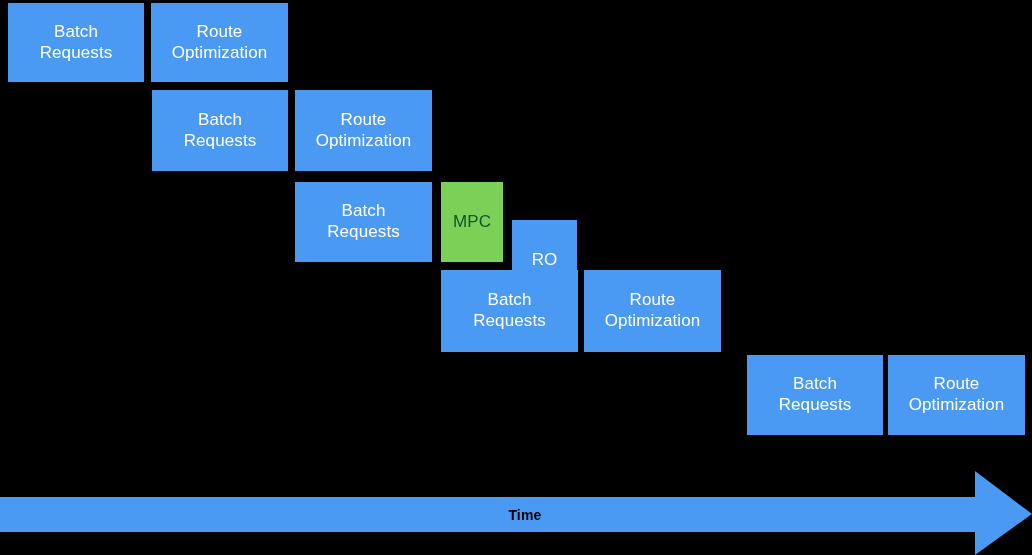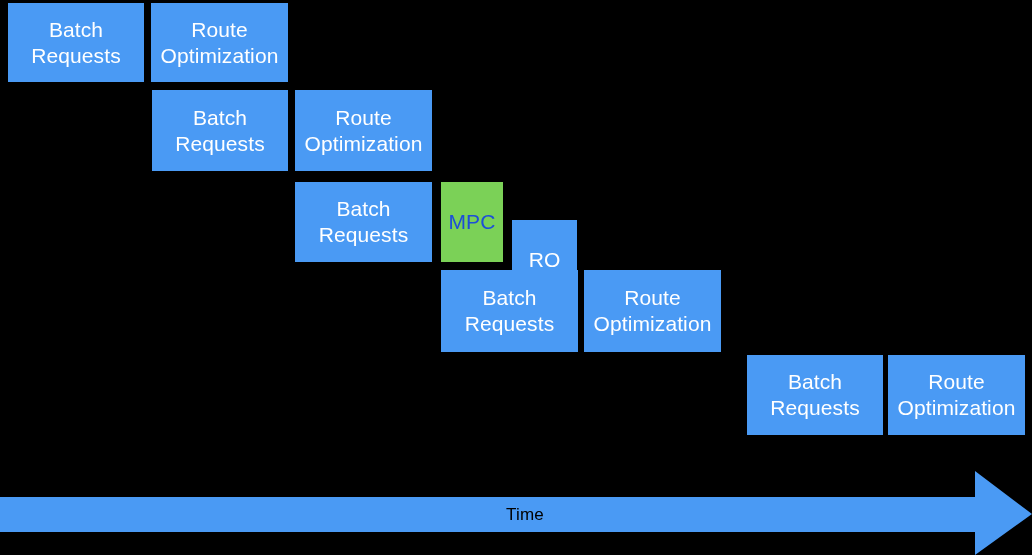--- a/index.html
+++ b/index.html
@@ -26,21 +26,21 @@
   }
 
   
   .stage-block {
     position: absolute;
     display: flex;
     align-items: center;
     justify-content: center;
     text-align: center;
     color: #ffffff;
-    font-size: 21px;
+    font-size: 17px;
     line-height: 1.22;
     font-weight: 400;
     letter-spacing: 0.1px;
     white-space: pre-line;
     padding: 0 4px;
     overflow: hidden;
   }
 
   .stage-block.blue  { background: #4a9af4; }
   .stage-block.green { background: #7bd157; }
@@ -63,22 +63,22 @@
   #time-axis-label {
     position: absolute;
     left: 0;
     top: 497px;
     width: 1032px;
     height: 35px;
     display: flex;
     align-items: center;
     justify-content: center;
     color: #000000;
-    font-size: 17px;
-    font-weight: normal;
+    font-size: 14px;
+    font-weight: bold;
     letter-spacing: 0.2px;
     pointer-events: none;
     padding-left: 18px;
   }
 </style>
 </head>
 <body style="background: rgb(0, 0, 0);">
 
 <div id="diagram-canvas" style="background: rgb(0, 0, 0);">
 
@@ -86,21 +86,21 @@
       <div class="stage-block blue" style="left: 8px; top: 3px; width: 136px; height: 79px; background: rgb(74, 154, 244); color: rgb(255, 255, 255);">Batch
 Requests</div>
       <div class="stage-block blue" style="left: 151px; top: 3px; width: 137px; height: 79px; background: rgb(74, 154, 244); color: rgb(255, 255, 255);">Route
 Optimization</div>
       <div class="stage-block blue" style="left: 152px; top: 90px; width: 136px; height: 81px; background: rgb(74, 154, 244); color: rgb(255, 255, 255);">Batch
 Requests</div>
       <div class="stage-block blue" style="left: 295px; top: 90px; width: 137px; height: 81px; background: rgb(74, 154, 244); color: rgb(255, 255, 255);">Route
 Optimization</div>
       <div class="stage-block blue" style="left: 295px; top: 182px; width: 137px; height: 80px; background: rgb(74, 154, 244); color: rgb(255, 255, 255);">Batch
 Requests</div>
-      <div class="stage-block green" style="left: 441px; top: 182px; width: 62px; height: 80px; background: rgb(123, 209, 87); color: #1d4ed8;">MPC</div>
+      <div class="stage-block green" style="left: 441px; top: 182px; width: 62px; height: 80px; background: rgb(123, 209, 87); color: #14532d;">MPC</div>
       <div class="stage-block blue" style="left: 512px; top: 182px; width: 65px; height: 80px; background: rgb(74, 154, 244); color: rgb(255, 255, 255); margin-top: 38px;">RO</div>
       <div class="stage-block blue" style="left: 441px; top: 270px; width: 137px; height: 82px; background: rgb(74, 154, 244); color: rgb(255, 255, 255);">Batch
 Requests</div>
       <div class="stage-block blue" style="left: 584px; top: 270px; width: 137px; height: 82px; background: rgb(74, 154, 244); color: rgb(255, 255, 255);">Route
 Optimization</div>
       <div class="stage-block blue" style="left: 747px; top: 355px; width: 136px; height: 80px; background: rgb(74, 154, 244); color: rgb(255, 255, 255);">Batch
 Requests</div>
       <div class="stage-block blue" style="left: 888px; top: 355px; width: 137px; height: 80px; background: rgb(74, 154, 244); color: rgb(255, 255, 255);">Route
 Optimization</div>
     </div>

